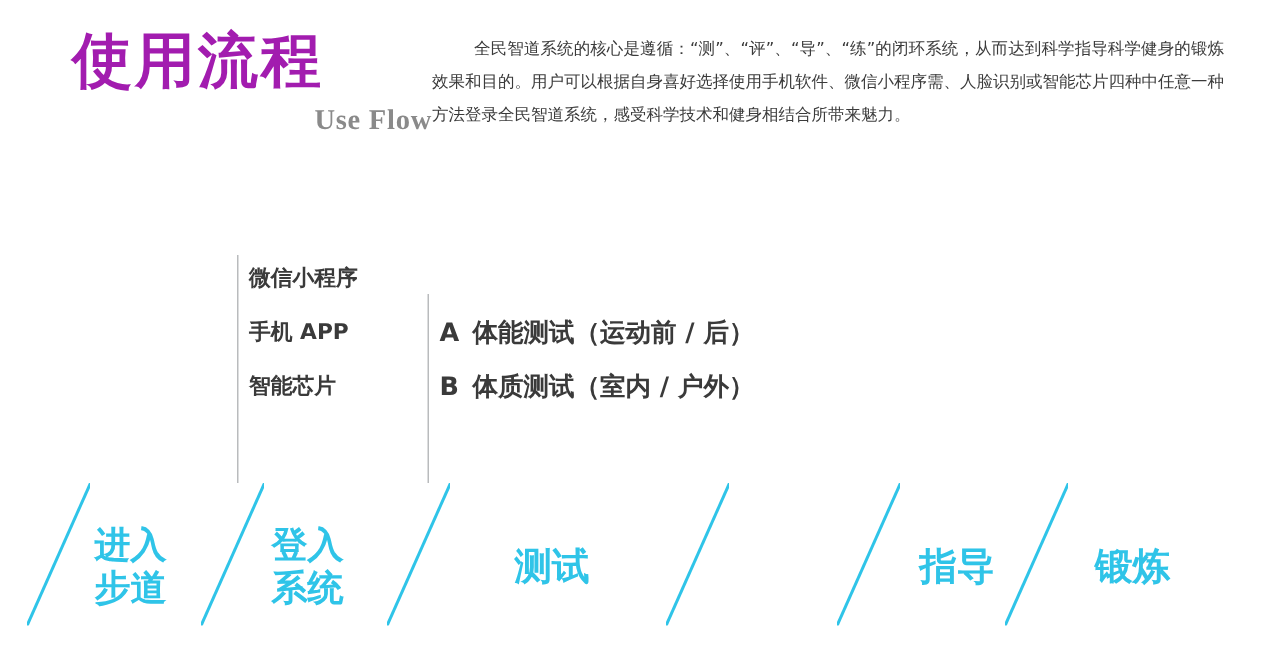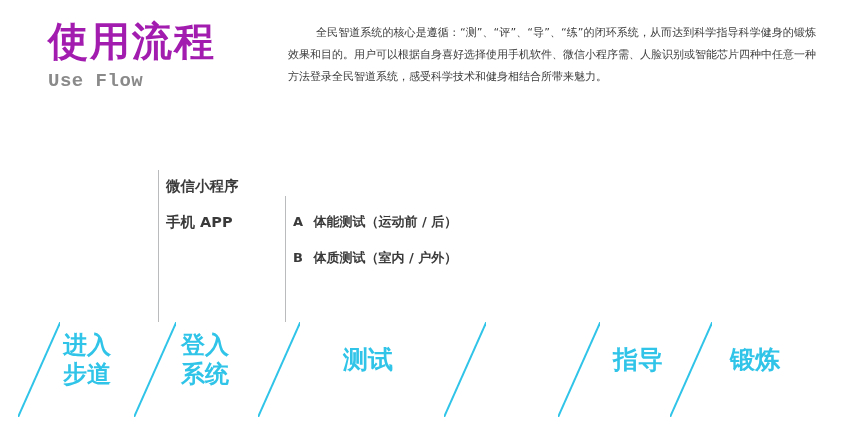--- a/index.html
+++ b/index.html
@@ -29,25 +29,26 @@
     font-family: "DejaVu Sans", sans-serif;
     font-size: 40px;
     font-weight: bold;
     letter-spacing: 2px;
     color: #a21caf;
     line-height: 1.15;
     white-space: nowrap;
   }
   #title-en {
     margin-top: 6px;
-    font-family: Liberation Mono, monospace;
+    font-family: Liberation Serif, serif;
     font-size: 19px;
     font-weight: bold;
     letter-spacing: 0.5px;
     color: #8a8a8a;
+    text-align: right;
   }
 
   
   #intro {
     position: absolute;
     left: 288px;
     top: 22px;
     width: 528px;
     font-family: "DejaVu Sans", "Liberation Sans", sans-serif;
     font-size: 11px;
@@ -76,21 +77,21 @@
 
   
   #tests {
     position: absolute;
     left: 293px;
     top: 204px;
     width: 230px;
   }
   .test-item {
     font-family: "DejaVu Sans", "Liberation Sans", sans-serif;
-    font-size: 13px;
+    font-size: 17px;
     font-weight: bold;
     color: #3a3a3a;
     line-height: 36px;
     white-space: nowrap;
   }
   .test-letter {
     display: inline-block;
     min-width: 16px;
   }
 
@@ -98,21 +99,21 @@
   .vline {
     position: absolute;
     width: 1px;
     background: #b9bbbd;
   }
 
   
   #stage-bar {
     position: absolute;
     left: 0;
-    top: 312px;
+    top: 330px;
     width: 766px;
     height: 96px;
   }
   .stage {
     position: absolute;
     top: 0;
     height: 96px;
     display: flex;
     align-items: center;
     justify-content: center;
@@ -170,20 +171,21 @@
   </div>
 
   <div id="intro">全民智道系统的核心是遵循：“测”、“评”、“导”、“练”的闭环系统，从而达到科学指导科学健身的锻炼效果和目的。用户可以根据自身喜好选择使用手机软件、微信小程序需、人脸识别或智能芯片四种中任意一种方法登录全民智道系统，感受科学技术和健身相结合所带来魅力。</div>
 
   <div class="vline" style="left:158px; top:170px; height:152px;"></div>
   <div class="vline" style="left:285px; top:196px; height:126px;"></div>
 
   <div id="methods">
     <div class="method-item">微信小程序</div>
     <div class="method-item">手机 APP</div>
+    <div class="method-item">智能芯片</div>
   </div>
 
   <div id="tests">
     <div class="test-item">
       <span class="test-letter">A</span>
       <span>体能测试（运动前 / 后）</span>
     </div>
     <div class="test-item">
       <span class="test-letter">B</span>
       <span>体质测试（室内 / 户外）</span>

